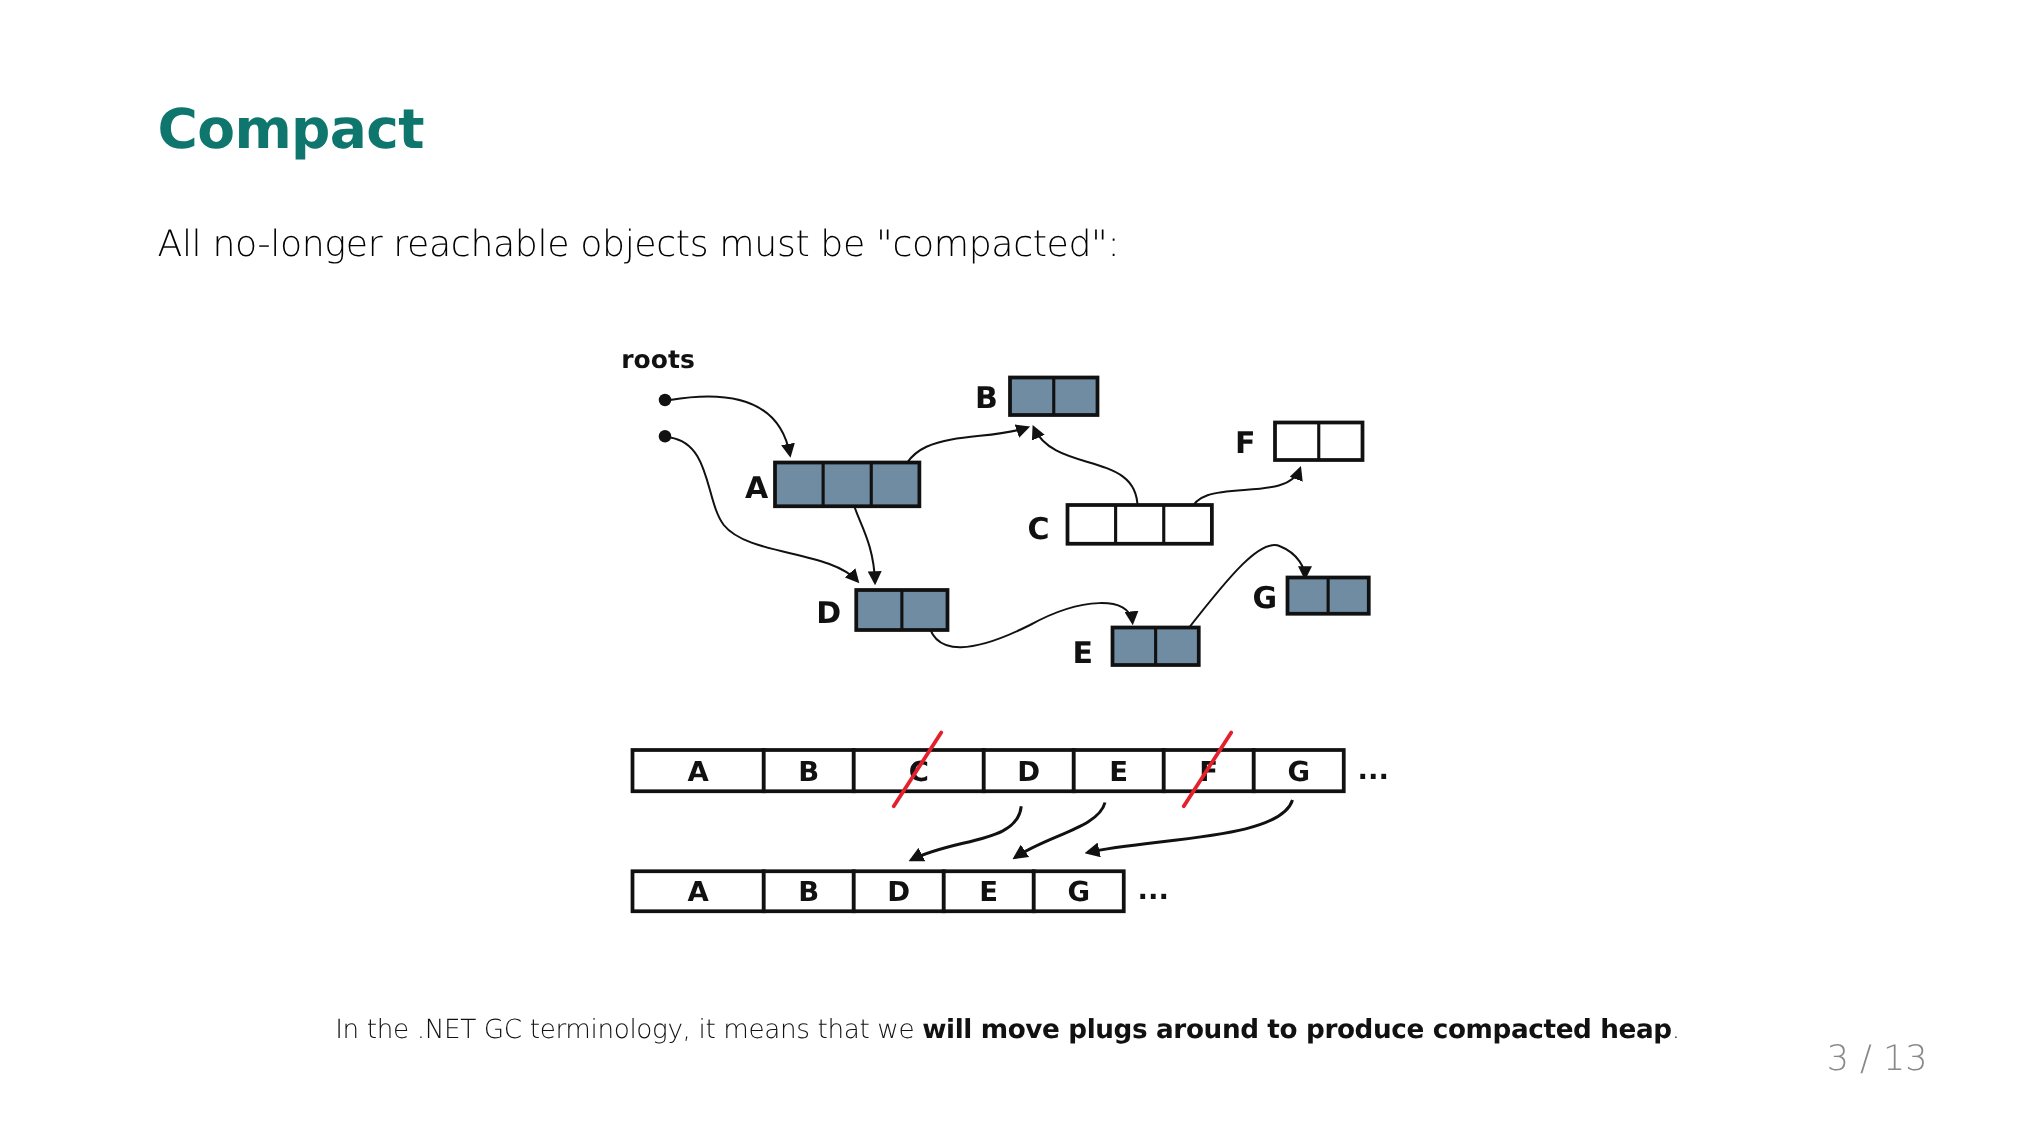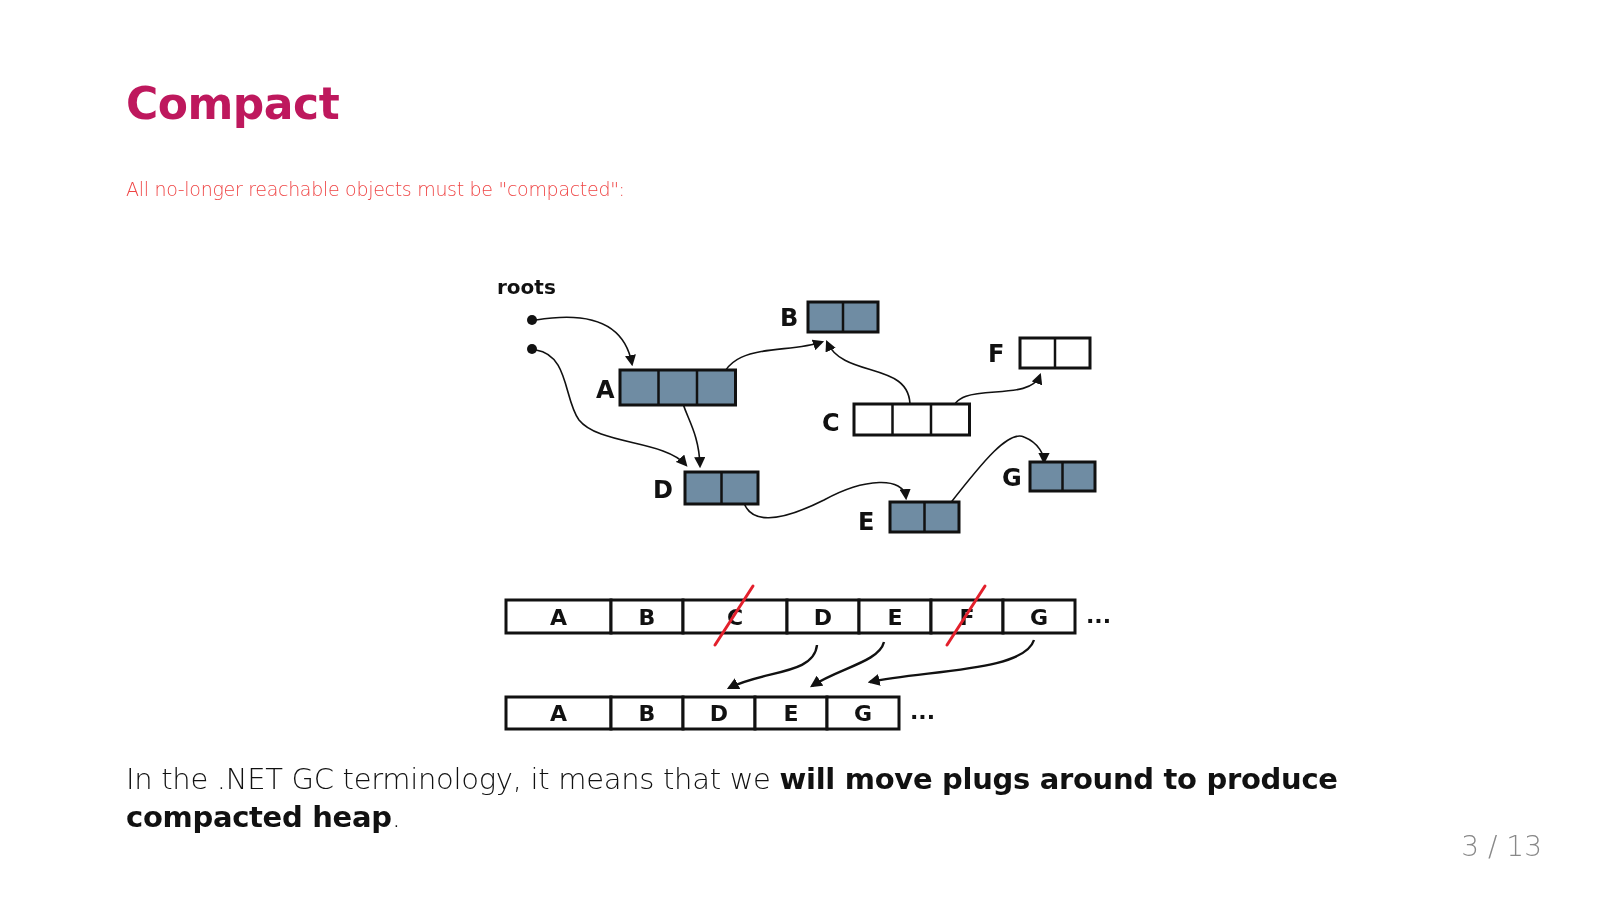--- a/index.html
+++ b/index.html
@@ -1,26 +1,26 @@
 <!DOCTYPE html>
 <html><head>
 <meta charset="utf-8">
 <style>
   html, body { margin: 0; padding: 0; background: #ffffff; }
   body { width: 1620px; height: 912px; position: relative; overflow: hidden;
          font-family: "DejaVu Sans", sans-serif; color: #111; }
   .title { position: absolute; left: 126px; top: 78px; margin: 0;
            font-family: "DejaVu Sans", sans-serif; font-weight: 900; font-size: 44px;
-           letter-spacing: -0.5px; color: #be185d; }
-  .intro { position: absolute; left: 126px; top: 178px; font-size: 19px; font-weight: 300;
-           font-family: "DejaVu Sans", sans-serif; color: #ef4444; letter-spacing: -0.3px; }
+           letter-spacing: -0.5px; color: #0f766e; }
+  .intro { position: absolute; left: 126px; top: 178px; font-size: 29px; font-weight: 300;
+           font-family: "DejaVu Sans", sans-serif; color: #000000; letter-spacing: -0.3px; }
   .diagram { position: absolute; left: 484px; top: 260px; width: 660px; height: 490px; }
   .diagram svg { width: 660px; height: 490px; display: block; }
-  .outro { position: absolute; left: 126px; top: 760px; width: 1360px; font-size: 29px;
-           line-height: 38px; font-weight: 300; letter-spacing: -0.3px; }
+  .outro { position: absolute; left: 126px; top: 804px; width: 1360px; font-size: 21px;
+           line-height: 38px; font-weight: 300; letter-spacing: -0.3px; text-align: center; }
   .outro b { font-weight: 700; }
   .pager { position: absolute; right: 78px; top: 830px; font-size: 28px; color: #888;
            font-weight: 300; margin-left: 12px; }
   .hand { font-family: "DejaVu Sans", sans-serif; font-weight: 700; fill: #111; }
   .box { stroke: #111; stroke-width: 3; }
   .cellline { stroke: #111; stroke-width: 2.5; }
   .edge { fill: none; stroke: #111; stroke-width: 1.6; }
   .strike { stroke: #e3202c; stroke-width: 3; fill: none; stroke-linecap: round; }
   .move { fill: none; stroke: #111; stroke-width: 2.4; }
 </style>

